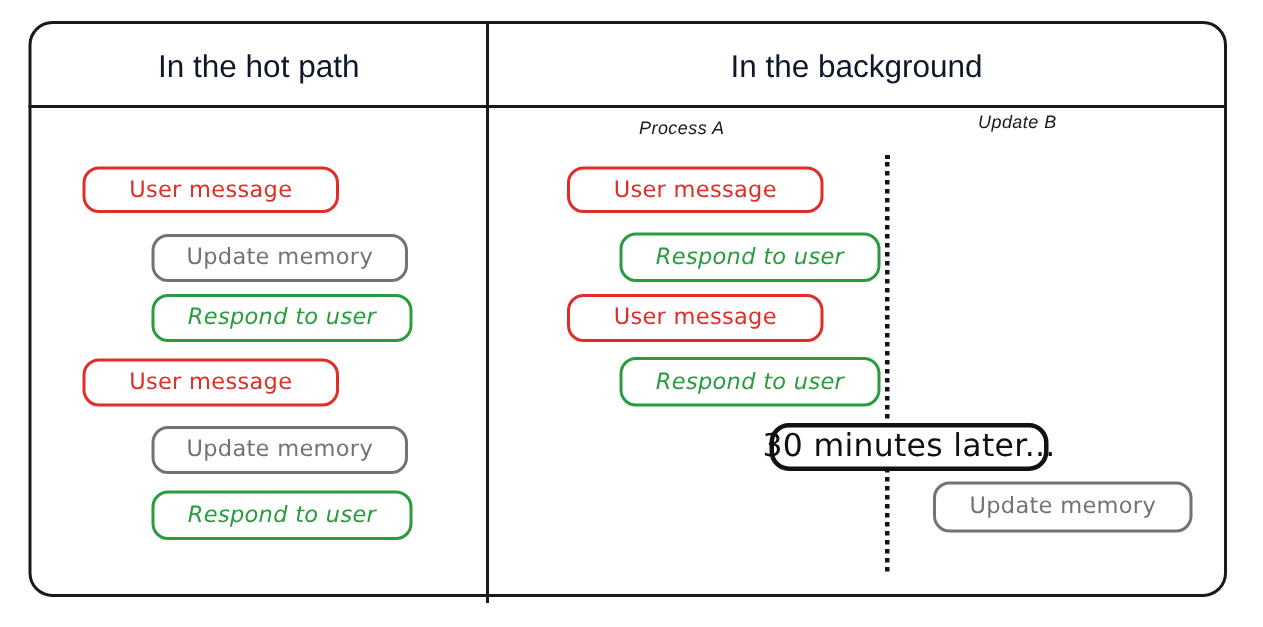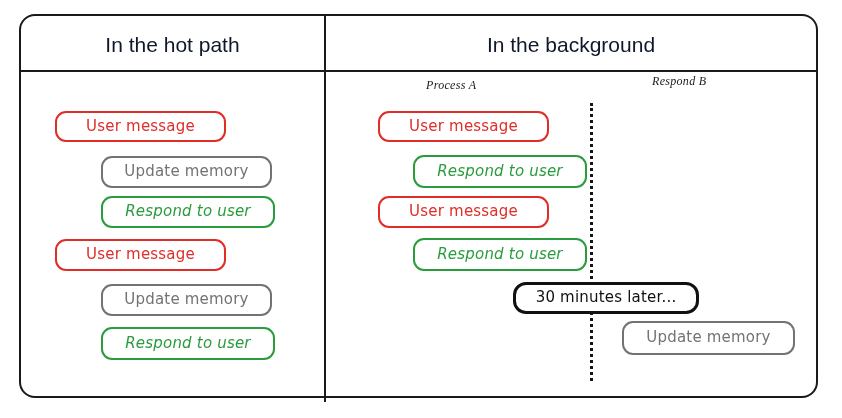--- a/index.html
+++ b/index.html
@@ -65,21 +65,21 @@
     font-size: 21px;
     color: #0f172a;
     white-space: nowrap;
   }
   #header-hot  { left: 21px;  width: 303px; }
   #header-bg   { left: 326px; width: 490px; text-align: center; }
 
   
   .process-label {
     position: absolute;
-    font-family: Liberation Serif, serif;
+    font-family: Liberation Sans, sans-serif;
     font-size: 12px;
     font-style: italic;
     color: #1a1a1a;
     white-space: nowrap;
     letter-spacing: 0.3px;
   }
   #process-a { left: 426px; top: 78px; }
   #process-b { left: 652px; top: 74px; }
 
   
@@ -107,41 +107,41 @@
     letter-spacing: 0.2px;
     white-space: nowrap;
   }
   .pill.red   { color: #e02d28; }
   .pill.blue  { color: #737373; }
   .pill.green { color: #2a9c3d; font-style: italic; }
   .pill.black {
     color: #111111;
     border-width: 3px;
     border-radius: 13px;
-    font-size: 15px;
+    font-size: 21px;
     z-index: 5;
   }
   .pill span { display: block; transform: translateY(-1px); }
 </style>
 </head>
 <body>
 
 <div id="stage">
 
   <div class="frame"></div>
   <div class="header-rule"></div>
   <div class="column-rule"></div>
 
   <div class="panel-header" id="header-hot">In the hot path</div>
 
   <div class="panel-header" id="header-bg">In the background</div>
 
   <div class="process-label" id="process-a">Process A</div>
 
-  <div class="process-label" id="process-b">Respond B</div>
+  <div class="process-label" id="process-b">Update B</div>
 
   <div class="dotted-divider"></div>
 
   <div id="left-steps">
       <div class="pill red" style="left: 55px; top: 111px; width: 171px; height: 31px;">
         <span>User message</span>
       </div>
       <div class="pill blue" style="left: 101px; top: 156px; width: 171px; height: 32px;">
         <span>Update memory</span>
       </div>

